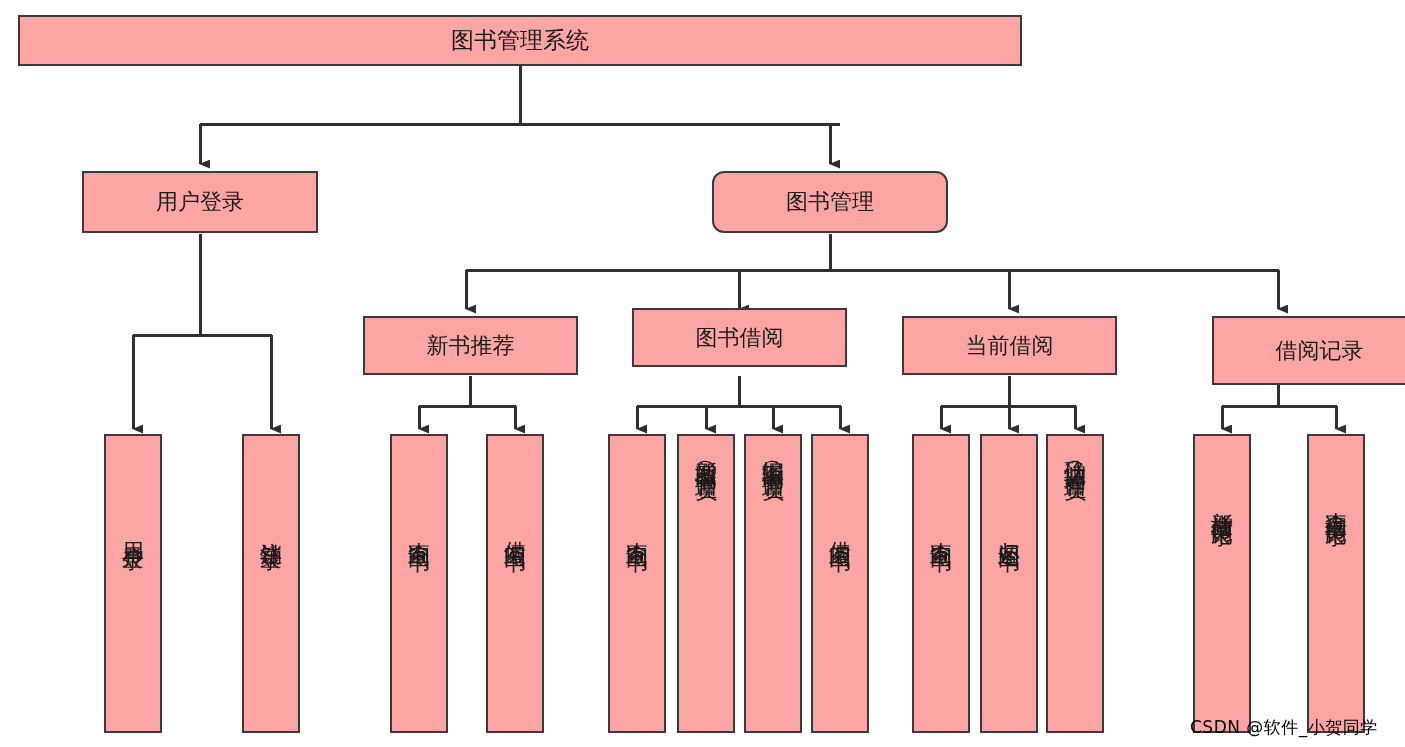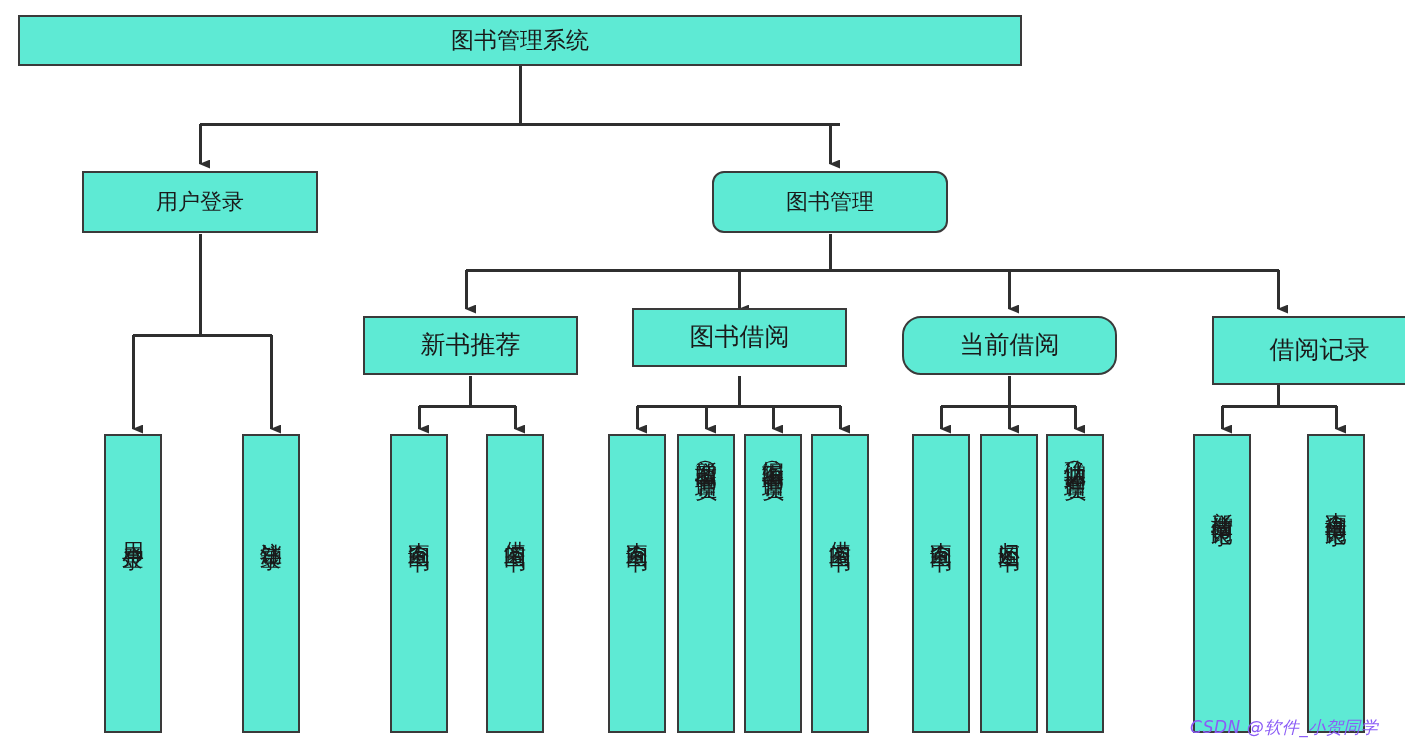--- a/index.html
+++ b/index.html
@@ -22,66 +22,65 @@
     position: absolute;
     left: 0;
     top: 0;
     width: 1405px;
     height: 747px;
     pointer-events: none;
   }
   .node {
     position: absolute;
     box-sizing: border-box;
-    background: #5eead4;
+    background: #fca5a5;
     border: 2px solid #3a3a3a;
     display: flex;
     align-items: center;
     justify-content: center;
     color: #1a1a1a;
   }
   .node .label {
     display: block;
     text-align: center;
     line-height: 1.15;
     white-space: nowrap;
   }
   .node-root .label {
     font-size: 23px;
   }
   .node-l2 .label {
     font-size: 22px;
   }
   .node-l3 .label {
-    font-size: 25px;
+    font-size: 22px;
   }
   .node-leaf {
     align-items: flex-start;
     justify-content: center;
     padding-top: 0;
   }
   .node-leaf .label {
     font-size: 22px;
     writing-mode: vertical-rl;
     text-orientation: upright;
     letter-spacing: 3px;
     line-height: 1;
     white-space: nowrap;
     margin: 0 auto;
   }
   .leaf-mid .label   { margin-top: 58px; }
   .leaf-tall .label  { margin-top: 6px; }
   .leaf-short .label { margin-top: 88px; }
   .watermark {
     position: absolute;
-    color: #8b5cf6;
+    color: #000000;
     font-size: 17px;
     white-space: nowrap;
     letter-spacing: 0.5px;
-    font-style: italic;
   }
 </style>
 </head>
 <body>
 
 <div id="diagram-root">
 
   <svg id="wire-layer" width="1405" height="747" viewBox="0 0 1405 747">
     <defs>
       <marker id="arrowhead" markerWidth="9" markerHeight="11" refX="4.5" refY="10.2" orient="auto" markerUnits="userSpaceOnUse">
@@ -143,21 +142,21 @@
   <div class="node node-l2" style="left:712px; top:171px; width:236px; height:62px;border-radius:12px;">
     <span class="label">图书管理</span>
   </div>
 
   <div class="node node-l3" style="left:363px; top:316px; width:215px; height:59px;">
     <span class="label">新书推荐</span>
   </div>
   <div class="node node-l3" style="left:632px; top:308px; width:215px; height:59px;">
     <span class="label">图书借阅</span>
   </div>
-  <div class="node node-l3" style="left:902px; top:316px; width:215px; height:59px;border-radius:19px;">
+  <div class="node node-l3" style="left:902px; top:316px; width:215px; height:59px;">
     <span class="label">当前借阅</span>
   </div>
   <div class="node node-l3" style="left:1212px; top:316px; width:215px; height:69px;">
     <span class="label">借阅记录</span>
   </div>
 
   <div class="node node-leaf leaf-short" style="left:104px; top:434px; width:58px; height:299px;">
     <span class="label">用户登录</span>
   </div>
   <div class="node node-leaf leaf-short" style="left:242px; top:434px; width:58px; height:299px;">

